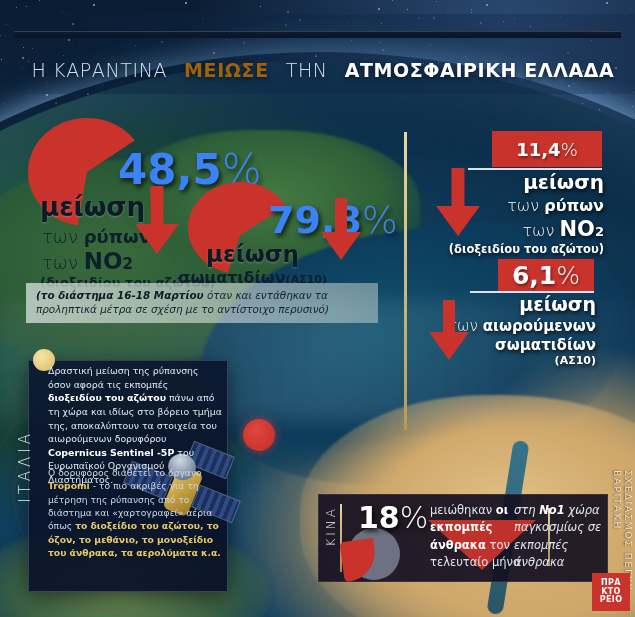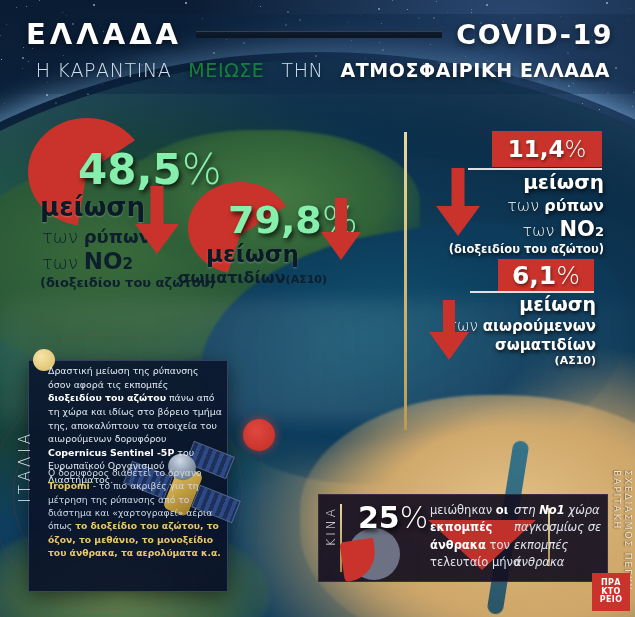--- a/index.html
+++ b/index.html
@@ -98,28 +98,29 @@
   .covid{
     margin-right:22px;color:#fff;font-weight:bold;font-size:27px;letter-spacing:1.5px;
     text-shadow:0 2px 6px rgba(0,0,0,.6);
   }
   .row2{
     position:absolute;left:0;top:40px;width:100%;height:32px;
     display:flex;align-items:center;justify-content:center;gap:17px;white-space:nowrap;padding-left:11px;
   }
   .row2 span{font-size:19px;letter-spacing:.6px;text-shadow:0 2px 5px rgba(0,0,0,.55);}
   .thin{color:#cfe1f2;font-weight:300;}
-  .darkbold{color:#15803d;font-weight:normal;}
+  .darkbold{color:#a16207;font-weight:bold;}
   .whitebold{color:#fff;font-weight:bold;}
 
   
   .stat{position:absolute;}
   .big-num{
-    color:#86efac;font-weight:bold;line-height:.94;
+    color:#3b82f6;font-weight:bold;line-height:.94;
     text-shadow:2px 3px 5px rgba(0,0,0,.75);
+    margin-left:40px;
   }
   .big-num .pc{font-weight:300;}
   .meiosi{color:#0a1a26;font-weight:bold;text-shadow:0 1px 2px rgba(255,255,255,.25);}
   .sub{color:#0d1f2c;}
   .sub .lite{font-weight:300;}
   .sub .bold{font-weight:bold;}
   .paren{font-weight:bold;color:#0d1f2c;}
 
   
   .wedge{position:absolute;}
@@ -409,23 +410,21 @@
         <div class="ring" style="left:50px;top:50px;width:230px;height:230px;opacity:0.30"></div>
         <div class="ring" style="left:27px;top:27px;width:276px;height:276px;opacity:0.25"></div>
         <div class="ring" style="left:4px;top:4px;width:322px;height:322px;opacity:0.20"></div>
       </div>
     <div class="hotdot"></div>
   </div>
 
   <div class="header">
     <div class="hdr-band"></div>
     <div class="row1">
-      <div class="ellada">ΕΛΛΑΔΑ</div>
       <div class="hr-rule"></div>
-      <div class="covid">COVID-19</div>
     </div>
     <div class="row2">
       <span class="thin">Η ΚΑΡΑΝΤΙΝΑ</span>
       <span class="darkbold">ΜΕΙΩΣΕ</span>
       <span class="thin">ΤΗΝ</span>
       <span class="whitebold">ΑΤΜΟΣΦΑΙΡΙΚΗ ΕΛΛΑΔΑ</span>
     </div>
   </div>
 
   <div class="wedge" style="left:28px;top:118px;width:118px;height:108px;
@@ -467,24 +466,27 @@
     <div class="sub" style="font-size:16px;margin-top:1px;margin-left:-50px;">
       <span class="bold">σωματιδίων</span><span class="bold" style="font-size:11px;">(ΑΣ10)</span>
     </div>
   </div>
 
   <div class="arrow" style="left:320px;top:198px;width:42px;height:66px;">
     <div class="shaft" style="top:0;width:12px;height:38px;"></div>
     <div class="head" style="top:34px;border-left-width:20px;border-right-width:20px;border-top-width:28px;"></div>
   </div>
 
+  <div class="caption" style="left:26px;top:283px;width:352px;font-size:10.4px;">
+    <b>(το διάστημα 16-18 Μαρτίου</b><span> όταν και εντάθηκαν τα προληπτικά μέτρα σε σχέση με το αντίστοιχο περυσινό)</span>
+  </div>
 
   <div class="rbar" style="left:404px;top:132px;height:298px;"></div>
 
-  <div class="redbox" style="left:492px;top:131px;width:110px;height:36px;font-size:23px;">
+  <div class="redbox" style="left:492px;top:131px;width:110px;height:36px;font-size:18px;">
     <span>11,4</span>
       <span class="pc">%</span>
   </div>
   <div class="underline-w" style="left:468px;top:168px;width:134px;"></div>
   <div class="rlabel" style="left:432px;top:170px;width:172px;">
     <div class="m" style="font-size:20px;">μείωση</div>
     <div style="font-size:16px;margin-top:2px;">
       <span class="lite">των</span>
       <span class="bold">ρύπων</span>
     </div>
@@ -541,21 +543,21 @@
     <span>Ο δορυφόρος διαθέτει το όργανο </span><span class="yel">Tropomi</span><span> - το πιο ακριβές για τη μέτρηση της ρύπανσης από το διάστημα και «χαρτογραφεί» αέρια όπως </span><span class="yelb">το διοξείδιο του αζώτου, το όζον, το μεθάνιο, το μονοξείδιο του άνθρακα, τα αερολύματα κ.α.</span>
   </div>
 
   <div class="china"></div>
   <div class="cdiv" style="left:340px;top:504px;height:68px;"></div>
   <div class="kina">ΚΙΝΑ</div>
   <div class="pie">
     <div class="slice"></div>
   </div>
   <div class="c25">
-    <span>25</span><span class="pc">%</span>
+    <span>18</span><span class="pc">%</span>
   </div>
   <div class="ctri"></div>
   <div class="ctxt">
     <span>μειώθηκαν </span><span class="b">οι εκπομπές άνθρακα</span><span> τον τελευταίο μήνα</span>
   </div>
   <div class="cdiv" style="left:548px;top:508px;height:58px;"></div>
   <div class="ctxt2">
     <span>στη </span><span class="b">Νο1</span><span> χώρα παγκοσμίως σε εκπομπές άνθρακα</span>
   </div>
 

